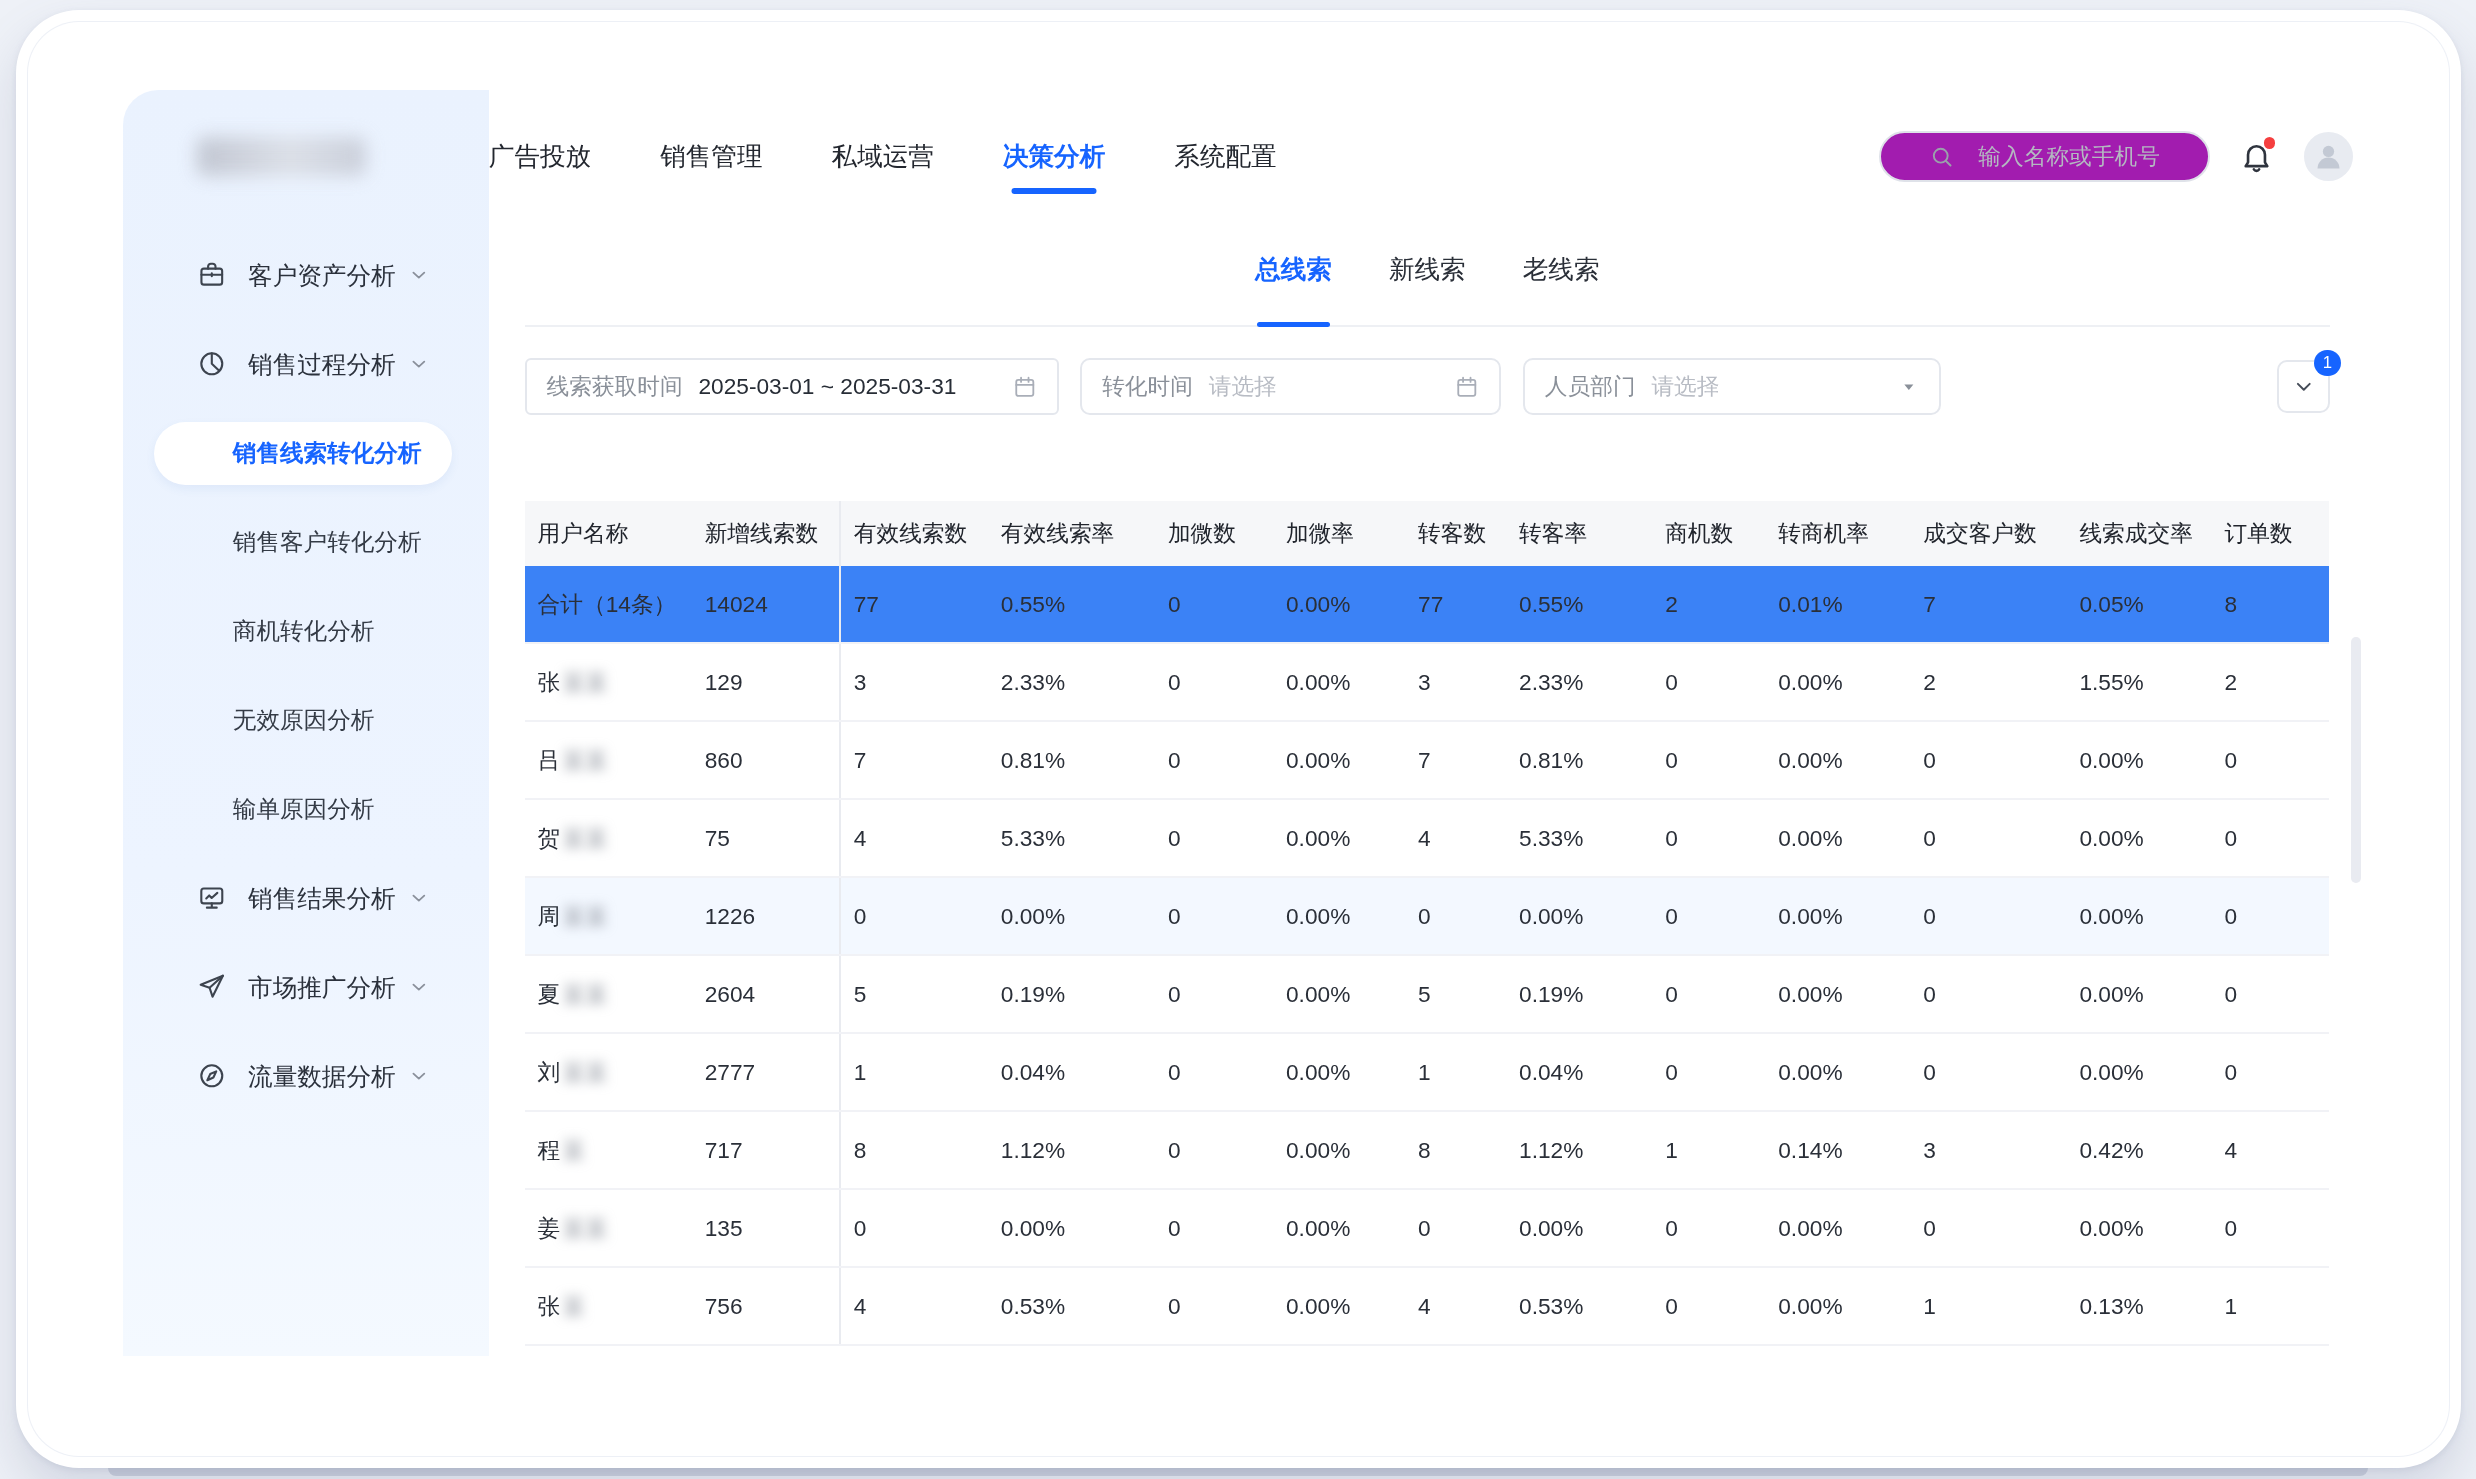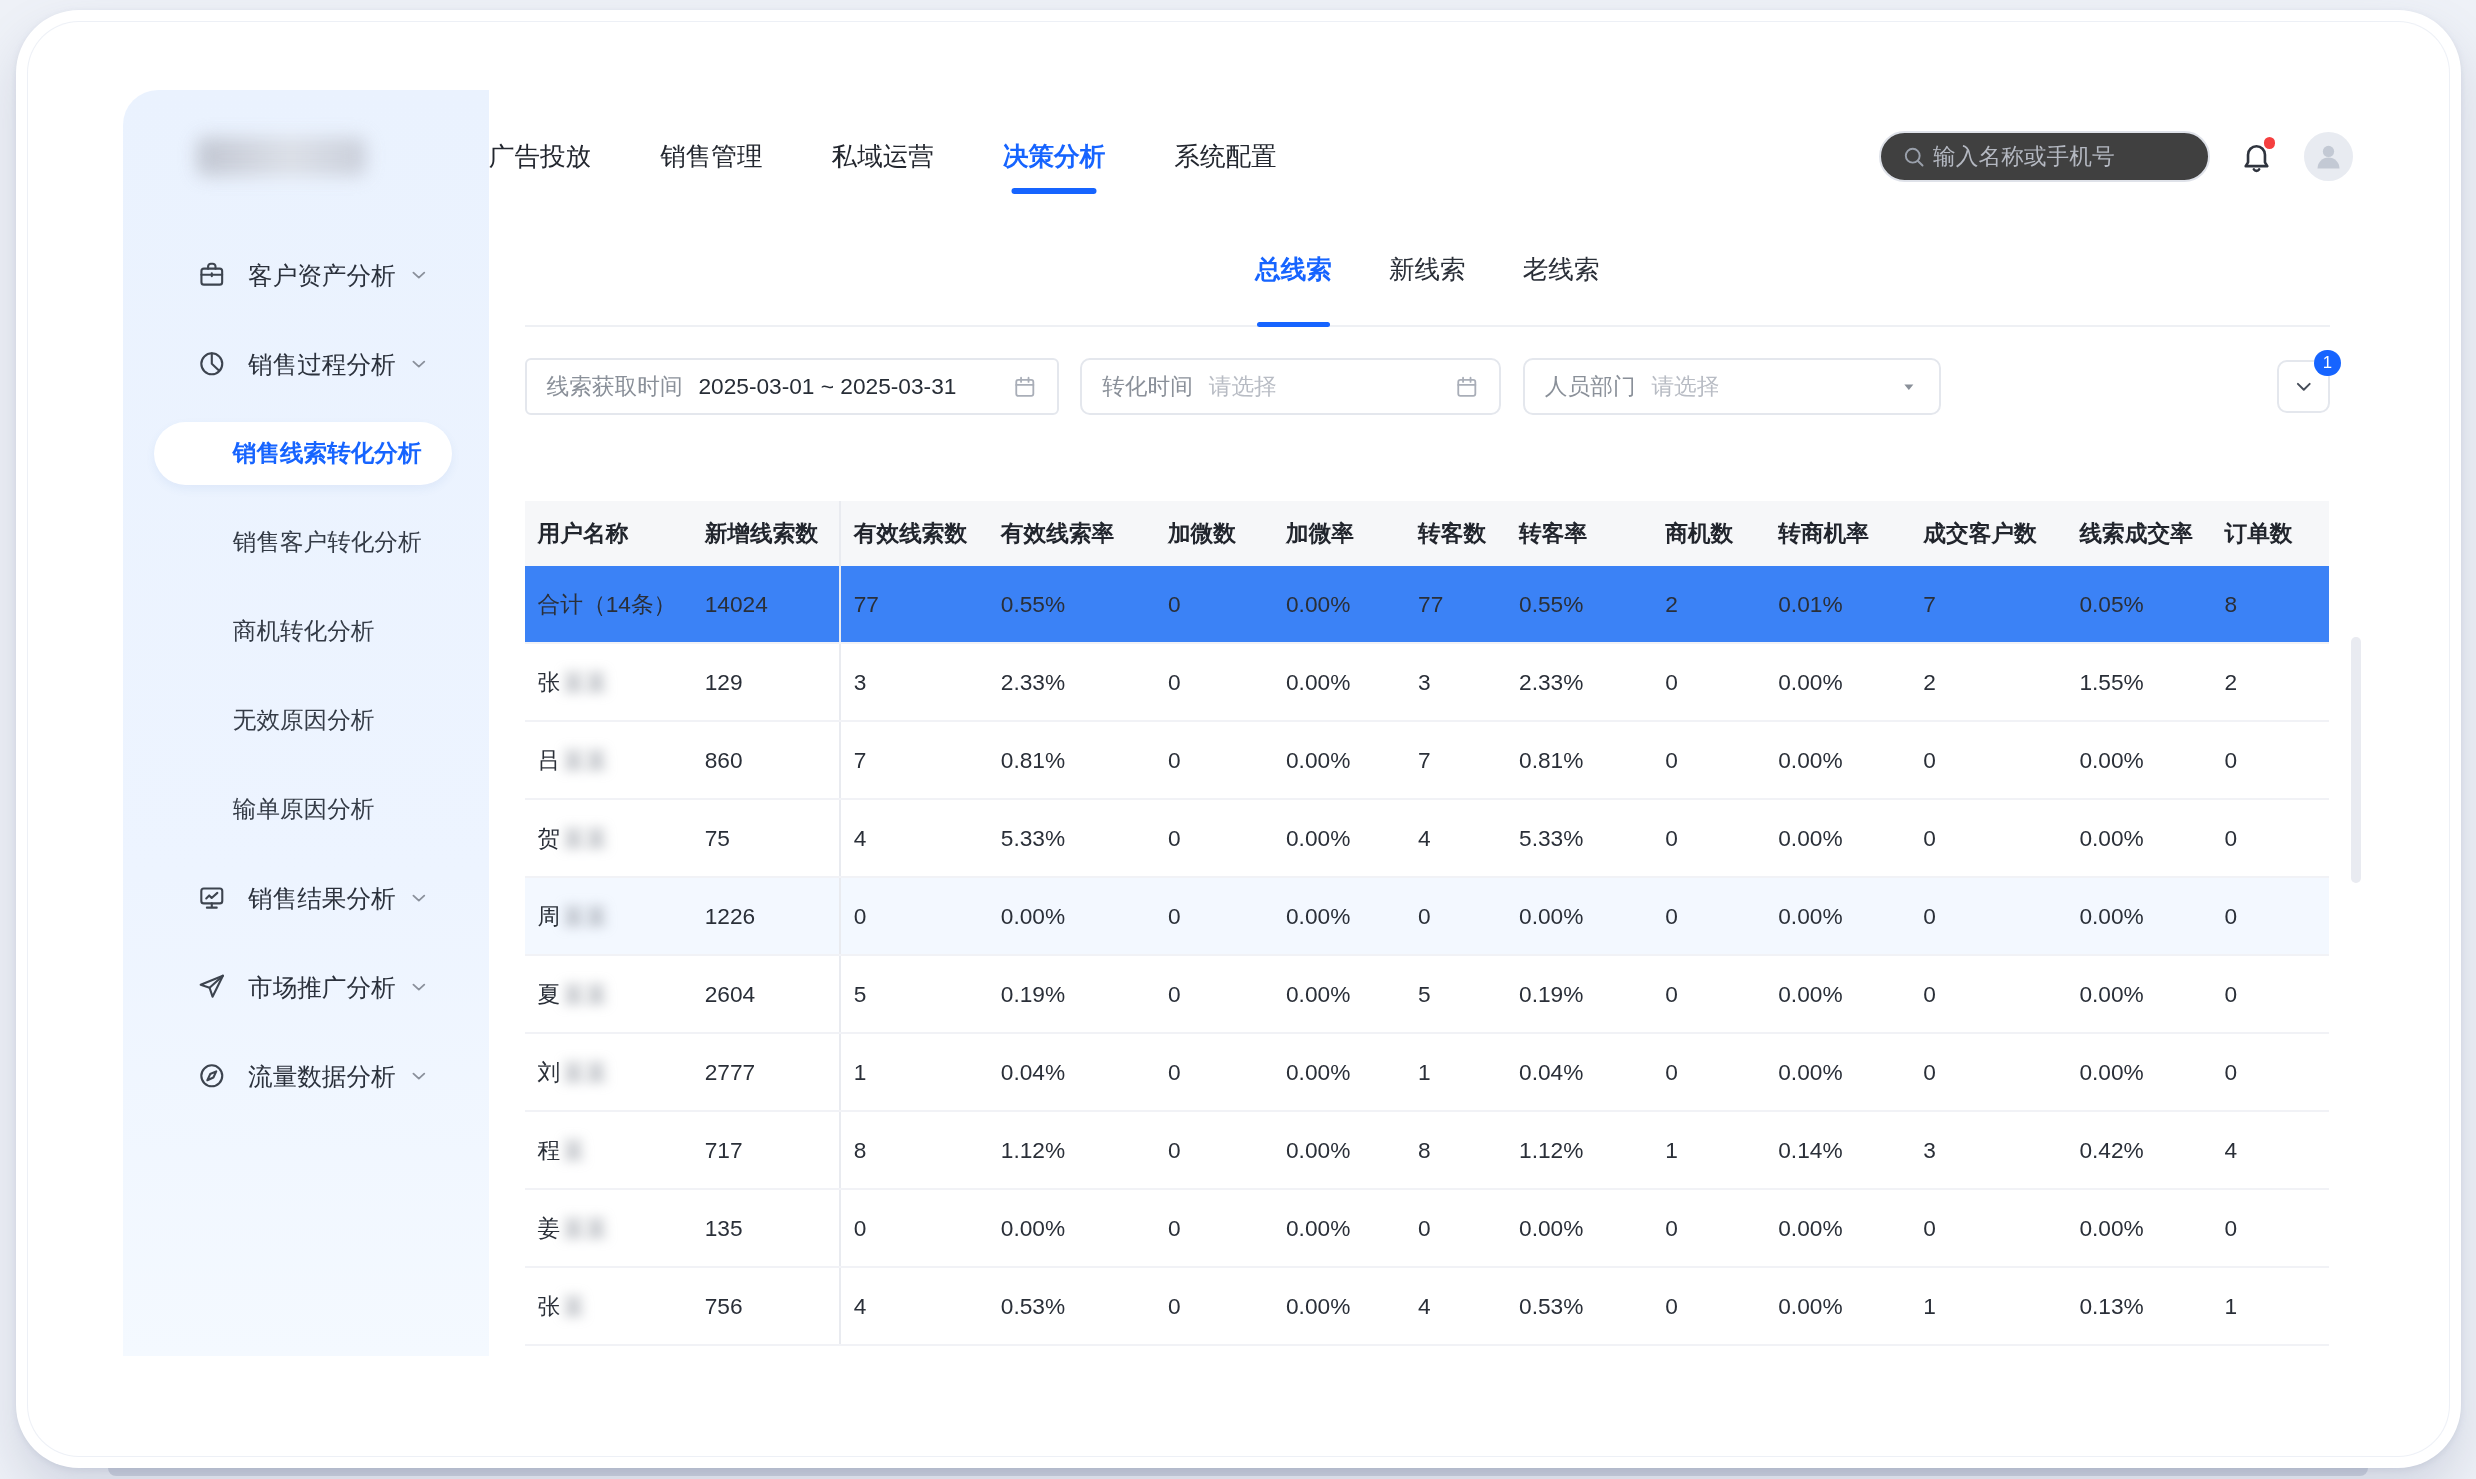--- a/index.html
+++ b/index.html
@@ -37,21 +37,21 @@
   .si span{position:relative;}
   .ic svg,.chev svg{width:100%;height:100%;display:block;}
   
   .main{flex:1;display:flex;flex-direction:column;background:#fff;min-width:0;}
   .topbar{height:133px;flex:0 0 auto;display:flex;align-items:center;padding:0 15.8px 0 0;}
   .topnav{display:flex;gap:69px;font-size:25.6px;color:#23272f;}
   .nav-item{position:relative;cursor:pointer;padding:5.9px 0;}
   .nav-item.active{color:#1664FF;font-weight:700;}
   .nav-item.active::after{content:"";position:absolute;left:50%;transform:translateX(-50%);bottom:-13.8px;width:85px;height:5.9px;border-radius:3px;background:#1664FF;}
   .top-right{margin-left:auto;display:flex;align-items:center;gap:29.6px;}
-  .search{width:331px;height:51px;box-sizing:border-box;border:2px solid #dfe2e9;border-radius:27.6px;display:flex;align-items:center;padding:0 19.7px;gap:7px;color:#b4b8c1;font-size:22.7px;background:#404040;cursor:text;}
+  .search{width:331px;height:51px;box-sizing:border-box;border:2px solid #dfe2e9;border-radius:27.6px;display:flex;align-items:center;padding:0 19.7px;gap:24px;color:#b4b8c1;font-size:22.7px;background:#a21caf;cursor:text;justify-content:center;}
   .search .sic{width:25.6px;height:25.6px;color:#9aa0ab;flex:0 0 auto;}
   .search .sic svg{width:100%;height:100%;display:block;}
   .bell{position:relative;width:35px;height:35px;color:#2f343e;cursor:pointer;}
   .bell svg{width:100%;height:100%;display:block;}
   .bell .dot{position:absolute;right:-1px;top:-2px;width:11.8px;height:11.8px;border-radius:50%;background:#F53F3F;}
   .avatar{width:49px;height:49px;border-radius:50%;background:#e8ebf1;display:flex;align-items:center;justify-content:center;color:#c3c9d4;cursor:pointer;}
   .avatar svg{width:33px;height:33px;display:block;}
   
   .content{flex:1;padding:0 39px 0 36px;display:flex;flex-direction:column;min-height:0;position:relative;}
   .tabs{display:flex;gap:57px;padding-top:29.6px;height:104px;box-sizing:border-box;font-size:25.6px;border-bottom:2px solid #eef0f4;justify-content:center;}
@@ -68,21 +68,21 @@
   .fic svg{width:100%;height:100%;display:block;}
   .caret{width:21.7px;height:21.7px;color:#8a9099;margin-left:auto;flex:0 0 auto;}
   .caret svg{width:100%;height:100%;display:block;}
   .collapse-btn{margin-left:auto;position:relative;width:53px;height:53px;box-sizing:border-box;border:2px solid #e4e7ed;border-radius:9.9px;background:#fff;display:flex;align-items:center;justify-content:center;color:#454c58;cursor:pointer;}
   .collapse-btn .cic{width:23.6px;height:23.6px;}
   .collapse-btn .cic svg{width:100%;height:100%;display:block;}
   .badge{position:absolute;top:-12.8px;right:-12.8px;min-width:26.6px;height:26.6px;box-sizing:border-box;border-radius:13.8px;background:#1664FF;color:#fff;font-size:16.7px;display:flex;align-items:center;justify-content:center;padding:0 4.9px;}
   
   .table-wrap{margin-top:86px;}
   table{border-collapse:collapse;table-layout:fixed;width:1804px;font-size:22.7px;}
-  thead th{height:65px;background:#f6f7f9;color:#21252d;font-weight:700;text-align:left;padding:0 7.9px 0 12.8px;white-space:nowrap;overflow:hidden;}
+  thead th{height:65px;background:#f6f7f9;color:#21252d;font-weight:400;text-align:left;padding:0 7.9px 0 12.8px;white-space:nowrap;overflow:hidden;}
   tbody td{height:76px;border-bottom:2px solid #f1f2f6;color:#2a2f38;text-align:left;padding:0 7.9px 0 12.8px;white-space:nowrap;overflow:hidden;background:#fff;}
   tr.total td{background:#3b82f6;}
   tr.highlight td{background:#f3f8ff;}
   th:nth-child(2),td:nth-child(2){border-right:2px solid #e9ebf0;box-shadow:9.9px 0 11.8px -9.9px rgba(25,35,60,.10);}
   .blur{filter:blur(5.9px);color:#868c96;margin-left:2px;}
   .vscroll{position:absolute;right:7.9px;top:414px;width:9.9px;height:246px;border-radius:4.9px;background:#e9ebf1;}
 </style>
 </head>
 <body>
 

